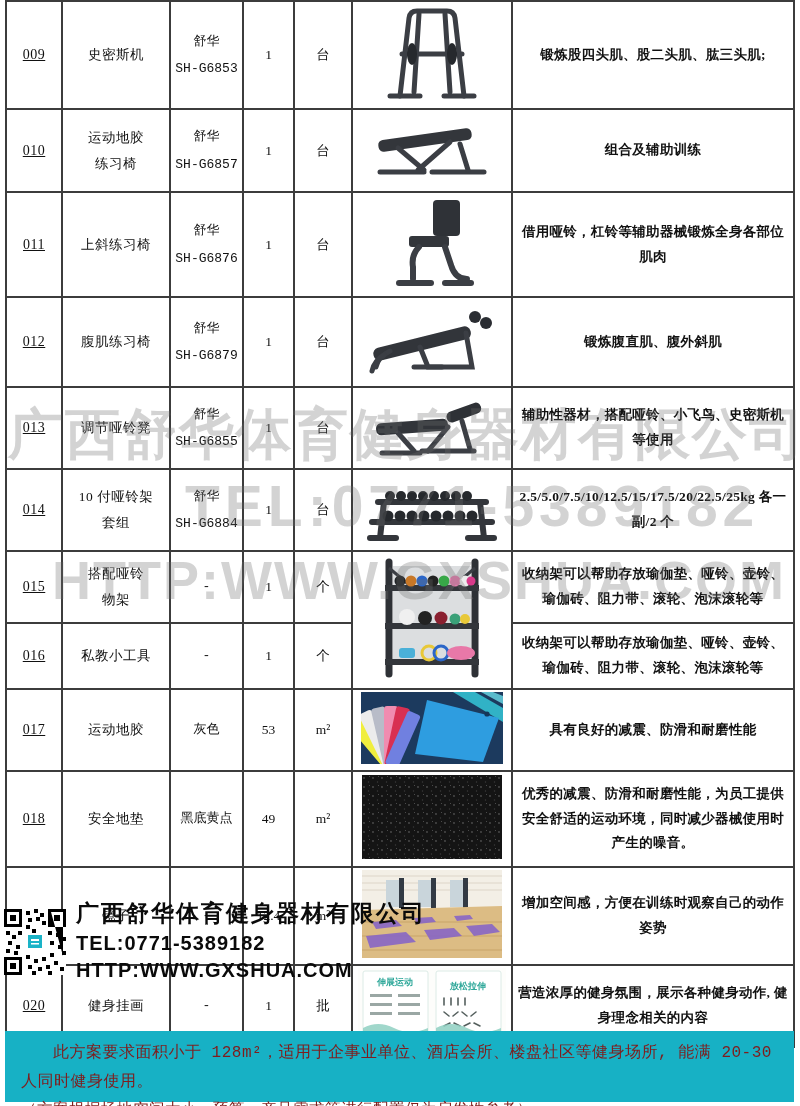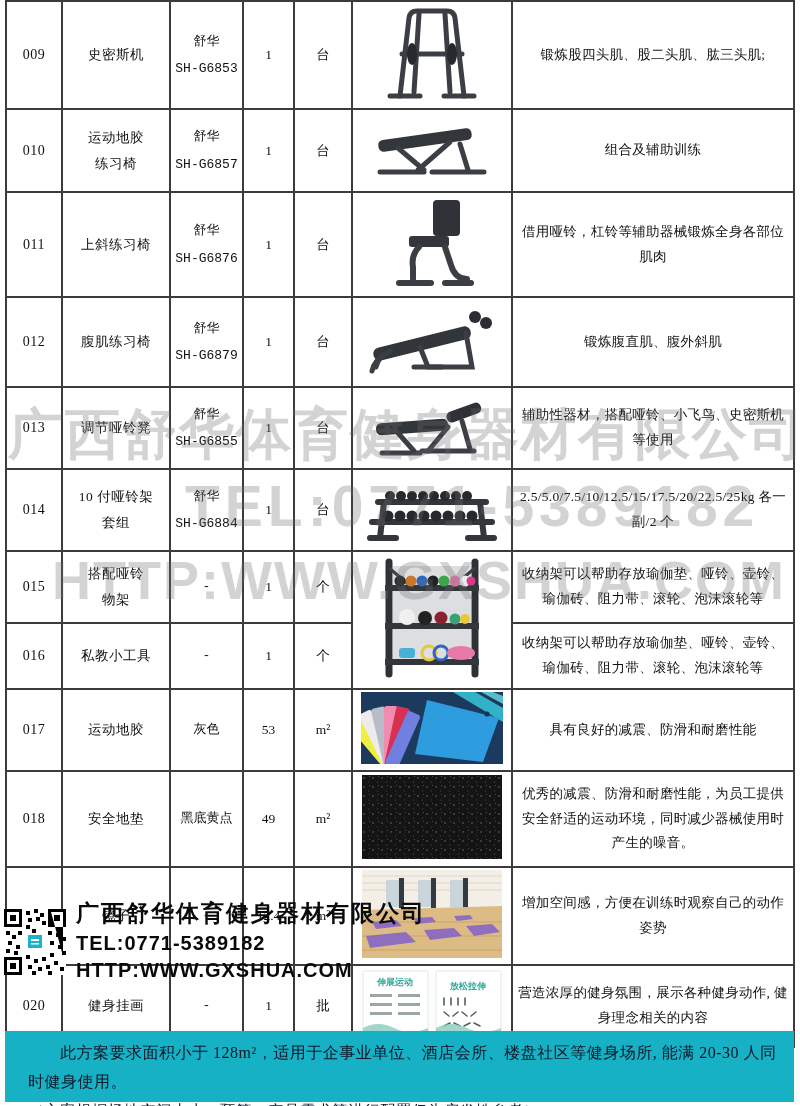--- a/index.html
+++ b/index.html
@@ -1,43 +1,43 @@
 <!DOCTYPE html>
 <html><head>
 <meta charset="utf-8">
 <style>
   html,body{margin:0;padding:0;background:#fff;}
   .page{position:relative;width:800px;height:1106px;background:#fff;overflow:hidden;
         font-family:"Liberation Serif","DejaVu Serif",serif;color:#111;}
   table.equip{position:absolute;left:5px;top:0;border-collapse:collapse;table-layout:fixed;z-index:1;}
   table.equip td{border:2px solid #3c3c3c;text-align:center;vertical-align:middle;
         padding:2px 4px;box-sizing:border-box;overflow:hidden;}
-  td.c-no{font-size:14px;letter-spacing:.5px;}
+  td.c-no{font-size:14px;letter-spacing:.5px;text-decoration:underline;}
   td.c-name{font-size:13.5px;line-height:1.9;letter-spacing:.5px;}
   td.c-model{font-size:13px;line-height:2.1;font-family:Liberation Mono, monospace;}
   td.c-qty,td.c-unit{font-size:13.5px;}
   td.c-desc{font-size:13.5px;line-height:1.85;text-align:left;padding:6px 10px;
-        word-break:break-all;letter-spacing:.3px;}
+        word-break:break-all;letter-spacing:.3px;font-weight:bold;}
   td.c-img{padding:2px;}
   .pre{white-space:pre-line;}
   .wm{position:absolute;color:rgba(110,110,110,.30);font-weight:700;white-space:nowrap;
       font-family:"Liberation Sans","DejaVu Sans",sans-serif;z-index:5;pointer-events:none;}
   #wm1{left:8px;top:398px;font-size:55px;letter-spacing:2px;}
   #wm2{left:185px;top:473px;font-size:57px;letter-spacing:5px;}
   #wm3{left:52px;top:549px;font-size:54px;letter-spacing:2px;}
   .overlay{position:absolute;left:4px;top:899px;z-index:10;display:flex;align-items:flex-start;}
   .overlay .qr{margin-top:10px;flex:0 0 auto;}
   .ov-text{margin-left:10px;font-family:"Liberation Sans","DejaVu Sans",sans-serif;
       font-weight:700;color:#0a0a0a;}
   .ov-company{font-size:23px;letter-spacing:2px;line-height:1.25;}
   .ov-tel{font-size:20px;margin-top:4px;letter-spacing:1px;}
   .ov-url{font-size:20px;margin-top:4px;letter-spacing:1px;}
   .banner{position:absolute;left:5px;top:1031px;width:789px;height:71px;background:#17b1c5;
-      color:#0f172a;z-index:4;font-family:Liberation Serif, serif;
-      box-sizing:border-box;padding:8px 12px 0 23px;}
+      color:#7f1d1d;z-index:4;font-family:Liberation Mono, monospace;
+      box-sizing:border-box;padding:8px 12px 0 16px;}
   .banner .l1{text-indent:2em;font-size:16px;line-height:1.8;letter-spacing:.5px;}
   .banner .l2{font-size:15.5px;line-height:1.8;letter-spacing:.5px;}
 </style>
 </head>
 <body>
 
 <div class="page">
 
   <table class="equip">
     <colgroup>

